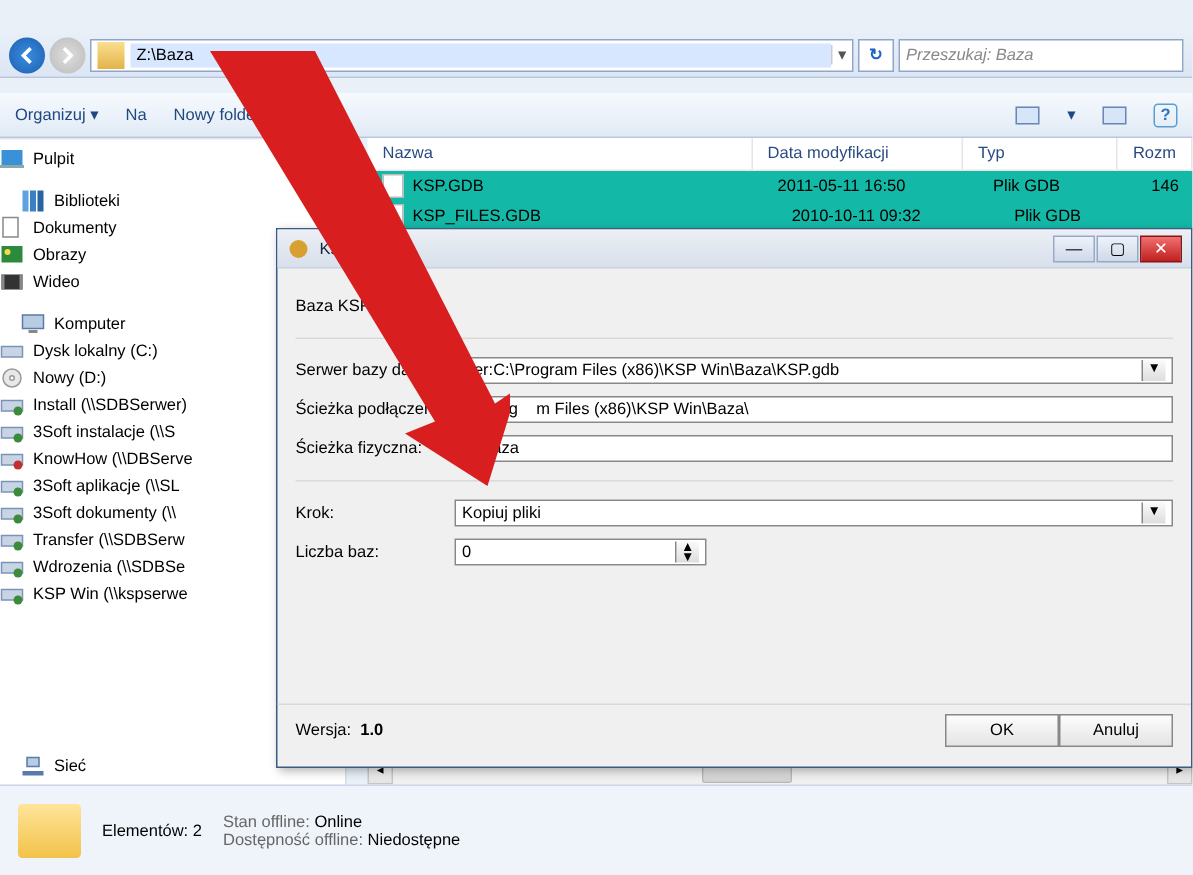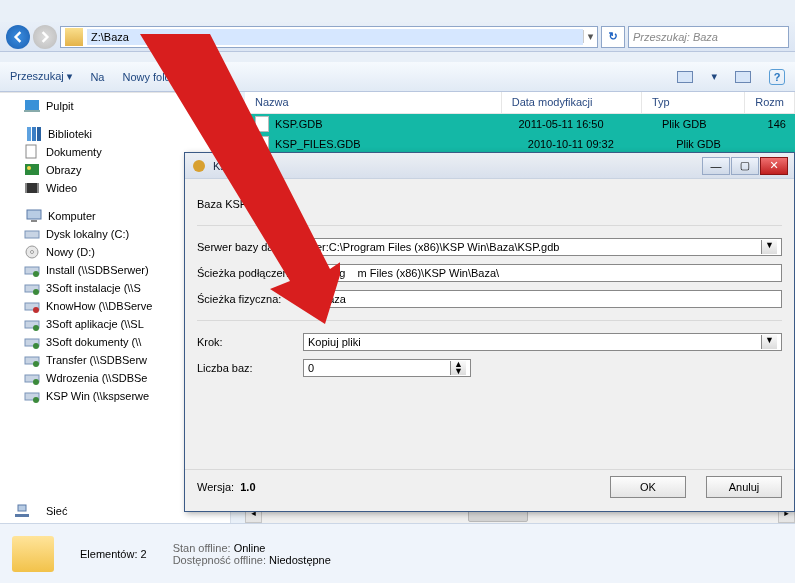--- a/index.html
+++ b/index.html
@@ -8,31 +8,31 @@
 
 .nav-bar { position: absolute; top: 22px; left: 0; right: 0; height: 30px; display: flex; align-items: center; gap: 3px; padding: 2px 6px; background: linear-gradient(#e8eff8,#dce6f4); border-bottom: 1px solid #b8c6de; }
 .nav-btn { width: 24px; height: 24px; border-radius: 50%; display: flex; align-items: center; justify-content: center; color: #fff; }
 .nav-back { background: radial-gradient(#3a8de0,#1c5fb0); }
 .nav-fwd { background: radial-gradient(#ddd,#bbb); }
 .addr-wrap { flex: 1; display: flex; align-items: center; background: #fff; border: 1px solid #8fa6c9; height: 22px; }
 .bc-icon { width: 18px; height: 18px; background: linear-gradient(#fadf8d,#e4b34a); margin: 0 4px; }
 .addr-wrap input { flex: 1; border: none; outline: none; background: #d6e7ff; color: #000; padding: 2px 4px; }
 .addr-drop { width: 14px; text-align: center; color: #555; border-left: 1px solid #ccc; }
 .refresh { width: 24px; height: 22px; background: #fff; border: 1px solid #8fa6c9; color: #1e63c3; display: flex; align-items: center; justify-content: center; font-weight: bold; }
-.search-box { width: 161px; height: 22px; background: #fff; border: 1px solid #8fa6c9; display: flex; align-items: center; padding: 0 4px; color: #888; font-style: italic; }
+.search-box { width: 190px; height: 22px; background: #fff; border: 1px solid #8fa6c9; display: flex; align-items: center; padding: 0 4px; color: #888; font-style: italic; }
 
 .cmd-bar { position: absolute; top: 62px; left: 0; right: 0; height: 30px; background: linear-gradient(#f6fafe,#e1eaf5); border-bottom: 1px solid #b8c6de; display: flex; align-items: center; padding: 0 10px; color: #204880; gap: 18px; }
 .cmd-bar .spacer { flex: 1; }
 .small-icon { width: 16px; height: 12px; border: 1px solid #6a87b3; background: #d6e5f8; }
 .help-icon { width: 16px; height: 16px; border: 1px solid #5a9ed6; color: #2a77c0; border-radius: 3px; display: flex; align-items: center; justify-content: center; font-weight: bold; }
 
 
 .tree { position: absolute; top: 92px; left: 0; width: 230px; bottom: 60px; background: #fff; padding: 4px 0; overflow: hidden; border-top: 1px solid #e5e5e5; }
-.tree-item { display: flex; align-items: center; height: 18px; padding-left: 24px; gap: 6px; color: #000; white-space: nowrap; }
-.tree-cat { font-weight: normal; color: #000; padding-left: 26px; margin-top: 10px; }
+.tree-item { display: flex; align-items: center; height: 18px; gap: 6px; color: #000; white-space: nowrap; }
+.tree-cat { font-weight: normal; color: #000; padding-left: 14px; margin-top: 10px; }
 .tree-cat svg, .tree-item svg { width: 16px; height: 16px; flex-shrink: 0; }
 .sepv { position: absolute; top: 92px; left: 230px; width: 1px; bottom: 60px; background: #d5dde8; }
 
 
 .list-head { position: absolute; top: 92px; left: 245px; right: 0; height: 22px; display: flex; background: #fff; border-bottom: 1px solid #e6e6e6; }
 .col { border-right: 1px solid #e6e6e6; padding: 4px 10px; color: #2a4a82; }
 .file-rows { position: absolute; top: 114px; left: 245px; right: 0; background: #14b8a6; }
 .file-row { display: flex; height: 20px; align-items: center; }
 .file-row .cell { padding: 0 10px; overflow: hidden; white-space: nowrap; }
 .fi { width: 14px; height: 16px; background: #fff; border: 1px solid #bbb; margin-right: 6px; }
@@ -46,38 +46,38 @@
 .tbtn { width: 28px; height: 18px; background: linear-gradient(#eef3fb,#cfd9e8); border: 1px solid #97a9c6; display: flex; align-items: center; justify-content: center; font-family: Arial; }
 .tbtn.close { background: linear-gradient(#f07070,#c02020); border-color: #8a1414; color: #fff; }
 .dlg-body { padding: 12px 0 0 0; }
 .form-row { display: flex; align-items: center; height: 26px; padding: 0 12px; }
 .form-row label { width: 106px; color: #000; }
 .txtfield { flex: 1; border: 1px solid #888; background: #fff; height: 18px; padding: 1px 4px; }
 .txtfield.drop { display: flex; }
 .txtfield.drop input { border: none; flex: 1; outline: none; }
 .dd { width: 16px; background: linear-gradient(#fafafa,#ddd); border-left: 1px solid #888; text-align: center; font-size: 9px; }
 .hr { border-top: 1px solid #d9d9d9; margin: 8px 12px; }
-.dlg-foot { position: absolute; bottom: 8px; left: 0; right: 0; display: flex; align-items: center; padding: 0 12px; gap: 20px; border-top: 1px solid #d9d9d9; height: 34px; }
+.dlg-foot { position: absolute; bottom: 8px; left: 0; right: 0; display: flex; align-items: center; padding: 0 12px; gap: 0; border-top: 1px solid #d9d9d9; height: 34px; }
 .dlg-foot .v { flex: 1; }
 .btn { width: 76px; height: 22px; background: linear-gradient(#fdfdfd,#e4e4e4); border: 1px solid #888; }
 
 
-.details { position: absolute; bottom: 0; left: 0; right: 0; height: 60px; background: #eff4fb; border-top: 1px solid #cbd6e6; display: flex; align-items: center; padding: 6px 12px; gap: 26px; color: #333; }
+.details { position: absolute; bottom: 0; left: 0; right: 0; height: 60px; background: #eff4fb; border-top: 1px solid #cbd6e6; display: flex; align-items: center; padding: 6px 12px; gap: 14px; color: #333; }
 .folder-big { width: 42px; height: 36px; background: linear-gradient(#ffe49a,#f2c24a); border-radius: 3px; }
 
 
 .arrow { position: absolute; top: 34px; left: 100px; width: 240px; height: 290px; pointer-events: none; }
 
 
 .hscroll { position: absolute; left: 245px; right: 0; bottom: 60px; height: 17px; background: #f0f0f0; border-top: 1px solid #ddd; display: flex; }
 .hscroll .tr { width: 17px; background: linear-gradient(#fafafa,#e4e4e4); border: 1px solid #c6c6c6; text-align: center; font-size: 9px; }
 .hscroll .track { flex: 1; position: relative; }
 .thumb { position: absolute; left: 40%; width: 60px; top: 1px; bottom: 1px; background: linear-gradient(#eaeaea,#d2d2d2); border: 1px solid #b8b8b8; border-radius: 2px; }
 
-.mini-net { position: absolute; left: 14px; bottom: 64px; display: flex; align-items: center; gap: 16px; }
+.mini-net { position: absolute; left: 14px; bottom: 64px; display: flex; align-items: center; gap: 6px; }
 </style>
 </head>
 <body>
 
 <div class="nav-bar">
   <div class="nav-btn nav-back">
     <svg viewBox="0 0 10 10" width="12" height="12">
         <path d="M7 1L3 5l4 4" stroke="#fff" fill="none" stroke-width="2"></path>
       </svg>
   </div>
@@ -91,21 +91,21 @@
     <input value="Z:\Baza" style="">
     <div class="addr-drop">▾</div>
   </div>
   <div class="refresh">↻</div>
   <div class="search-box">
     <span>Przeszukaj: Baza</span>
   </div>
 </div>
 
 <div class="cmd-bar">
-  <span><span>Przeszukaj</span> ▾</span>
+  <span><span>Organizuj</span> ▾</span>
   <span>Na</span>
   <span>Nowy folder</span>
   <span class="spacer"></span>
   <span class="small-icon"></span>
   <span style="color:#204880">▾</span>
   <span class="small-icon"></span>
   <span class="help-icon">?</span>
 </div>
 
 <div class="tree">

